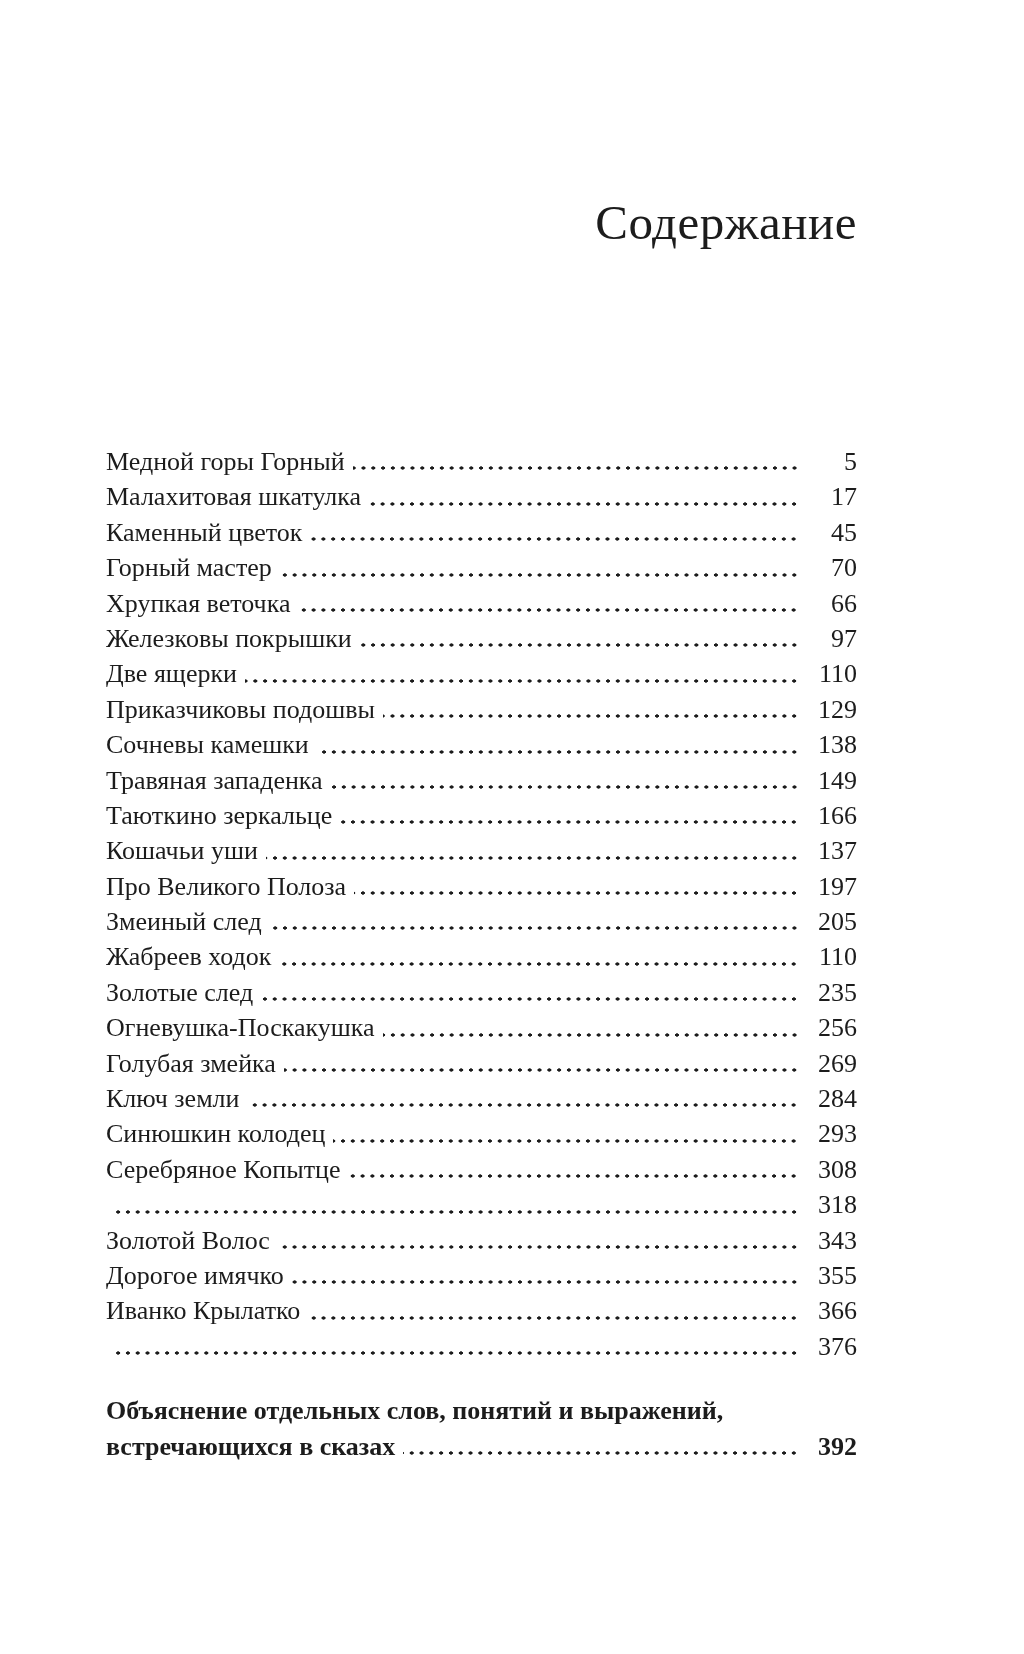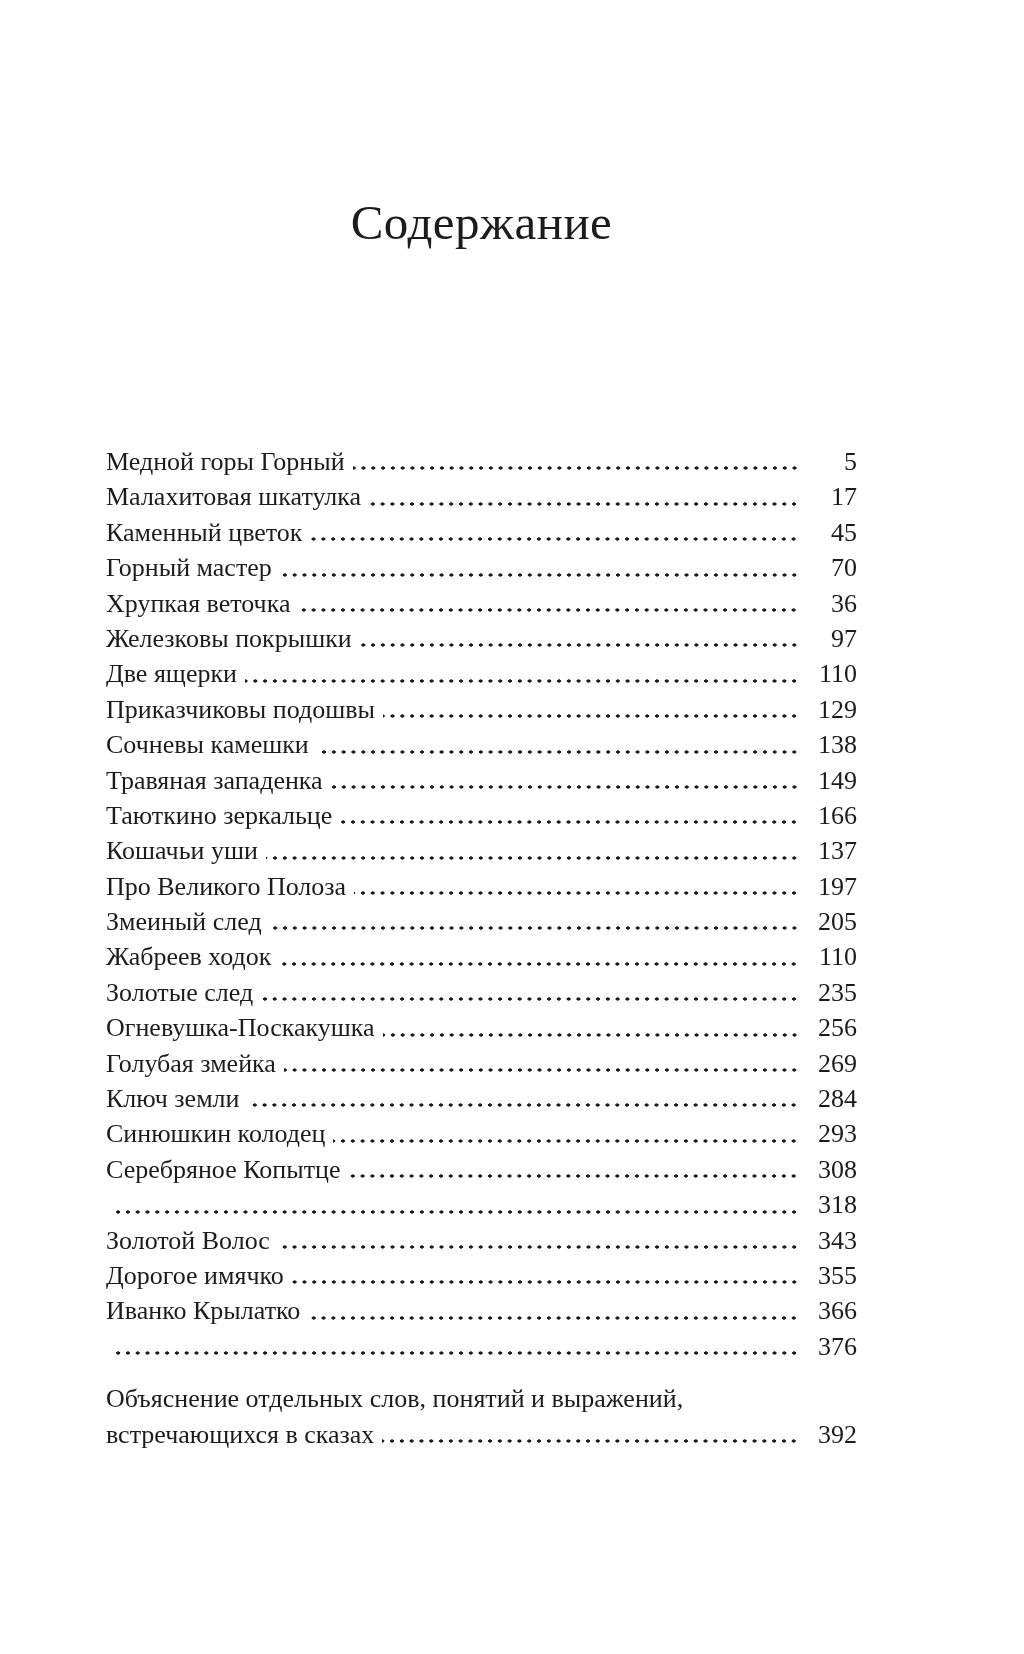--- a/index.html
+++ b/index.html
@@ -19,21 +19,21 @@
   .sheet {
     position: absolute;
     inset: 0;
     background: #ffffff;
   }
   .page-title {
     position: absolute;
     top: 194px;
     left: 106px;
     width: 751px;
-    text-align: center;
+    text-align: right;
     font-size: 49px;
     font-weight: 400;
     letter-spacing: 0.5px;
     color: #1c1c1c;
   }
   .toc {
     position: absolute;
     top: 444px;
     left: 106px;
     width: 751px;
@@ -58,21 +58,22 @@
     background-size: 9.8px 6px;
     background-repeat: repeat-x;
     background-position: right bottom;
   }
   .entry-page {
     flex: 0 0 auto;
     min-width: 50px;
     text-align: right;
   }
   .appendix {
-    margin-top: 17px;
+    margin-top: 29px;
+    font-weight: bold;
   }
   .appendix-line1 {
     height: 35.4px;
     line-height: 35.4px;
     font-size: 26px;
     white-space: nowrap;
   }
 </style>
 </head>
 <body style="color: rgb(28, 28, 28); background: rgb(255, 255, 255);">
@@ -103,21 +104,21 @@
 
   <div class="toc-row">
     <span class="entry-title">Горный мастер</span>
     <span class="dot-leader"></span>
     <span class="entry-page">70</span>
   </div>
 
   <div class="toc-row">
     <span class="entry-title">Хрупкая веточка</span>
     <span class="dot-leader"></span>
-    <span class="entry-page">36</span>
+    <span class="entry-page">66</span>
   </div>
 
   <div class="toc-row">
     <span class="entry-title">Железковы покрышки</span>
     <span class="dot-leader"></span>
     <span class="entry-page">97</span>
   </div>
 
   <div class="toc-row">
     <span class="entry-title">Две ящерки</span>

